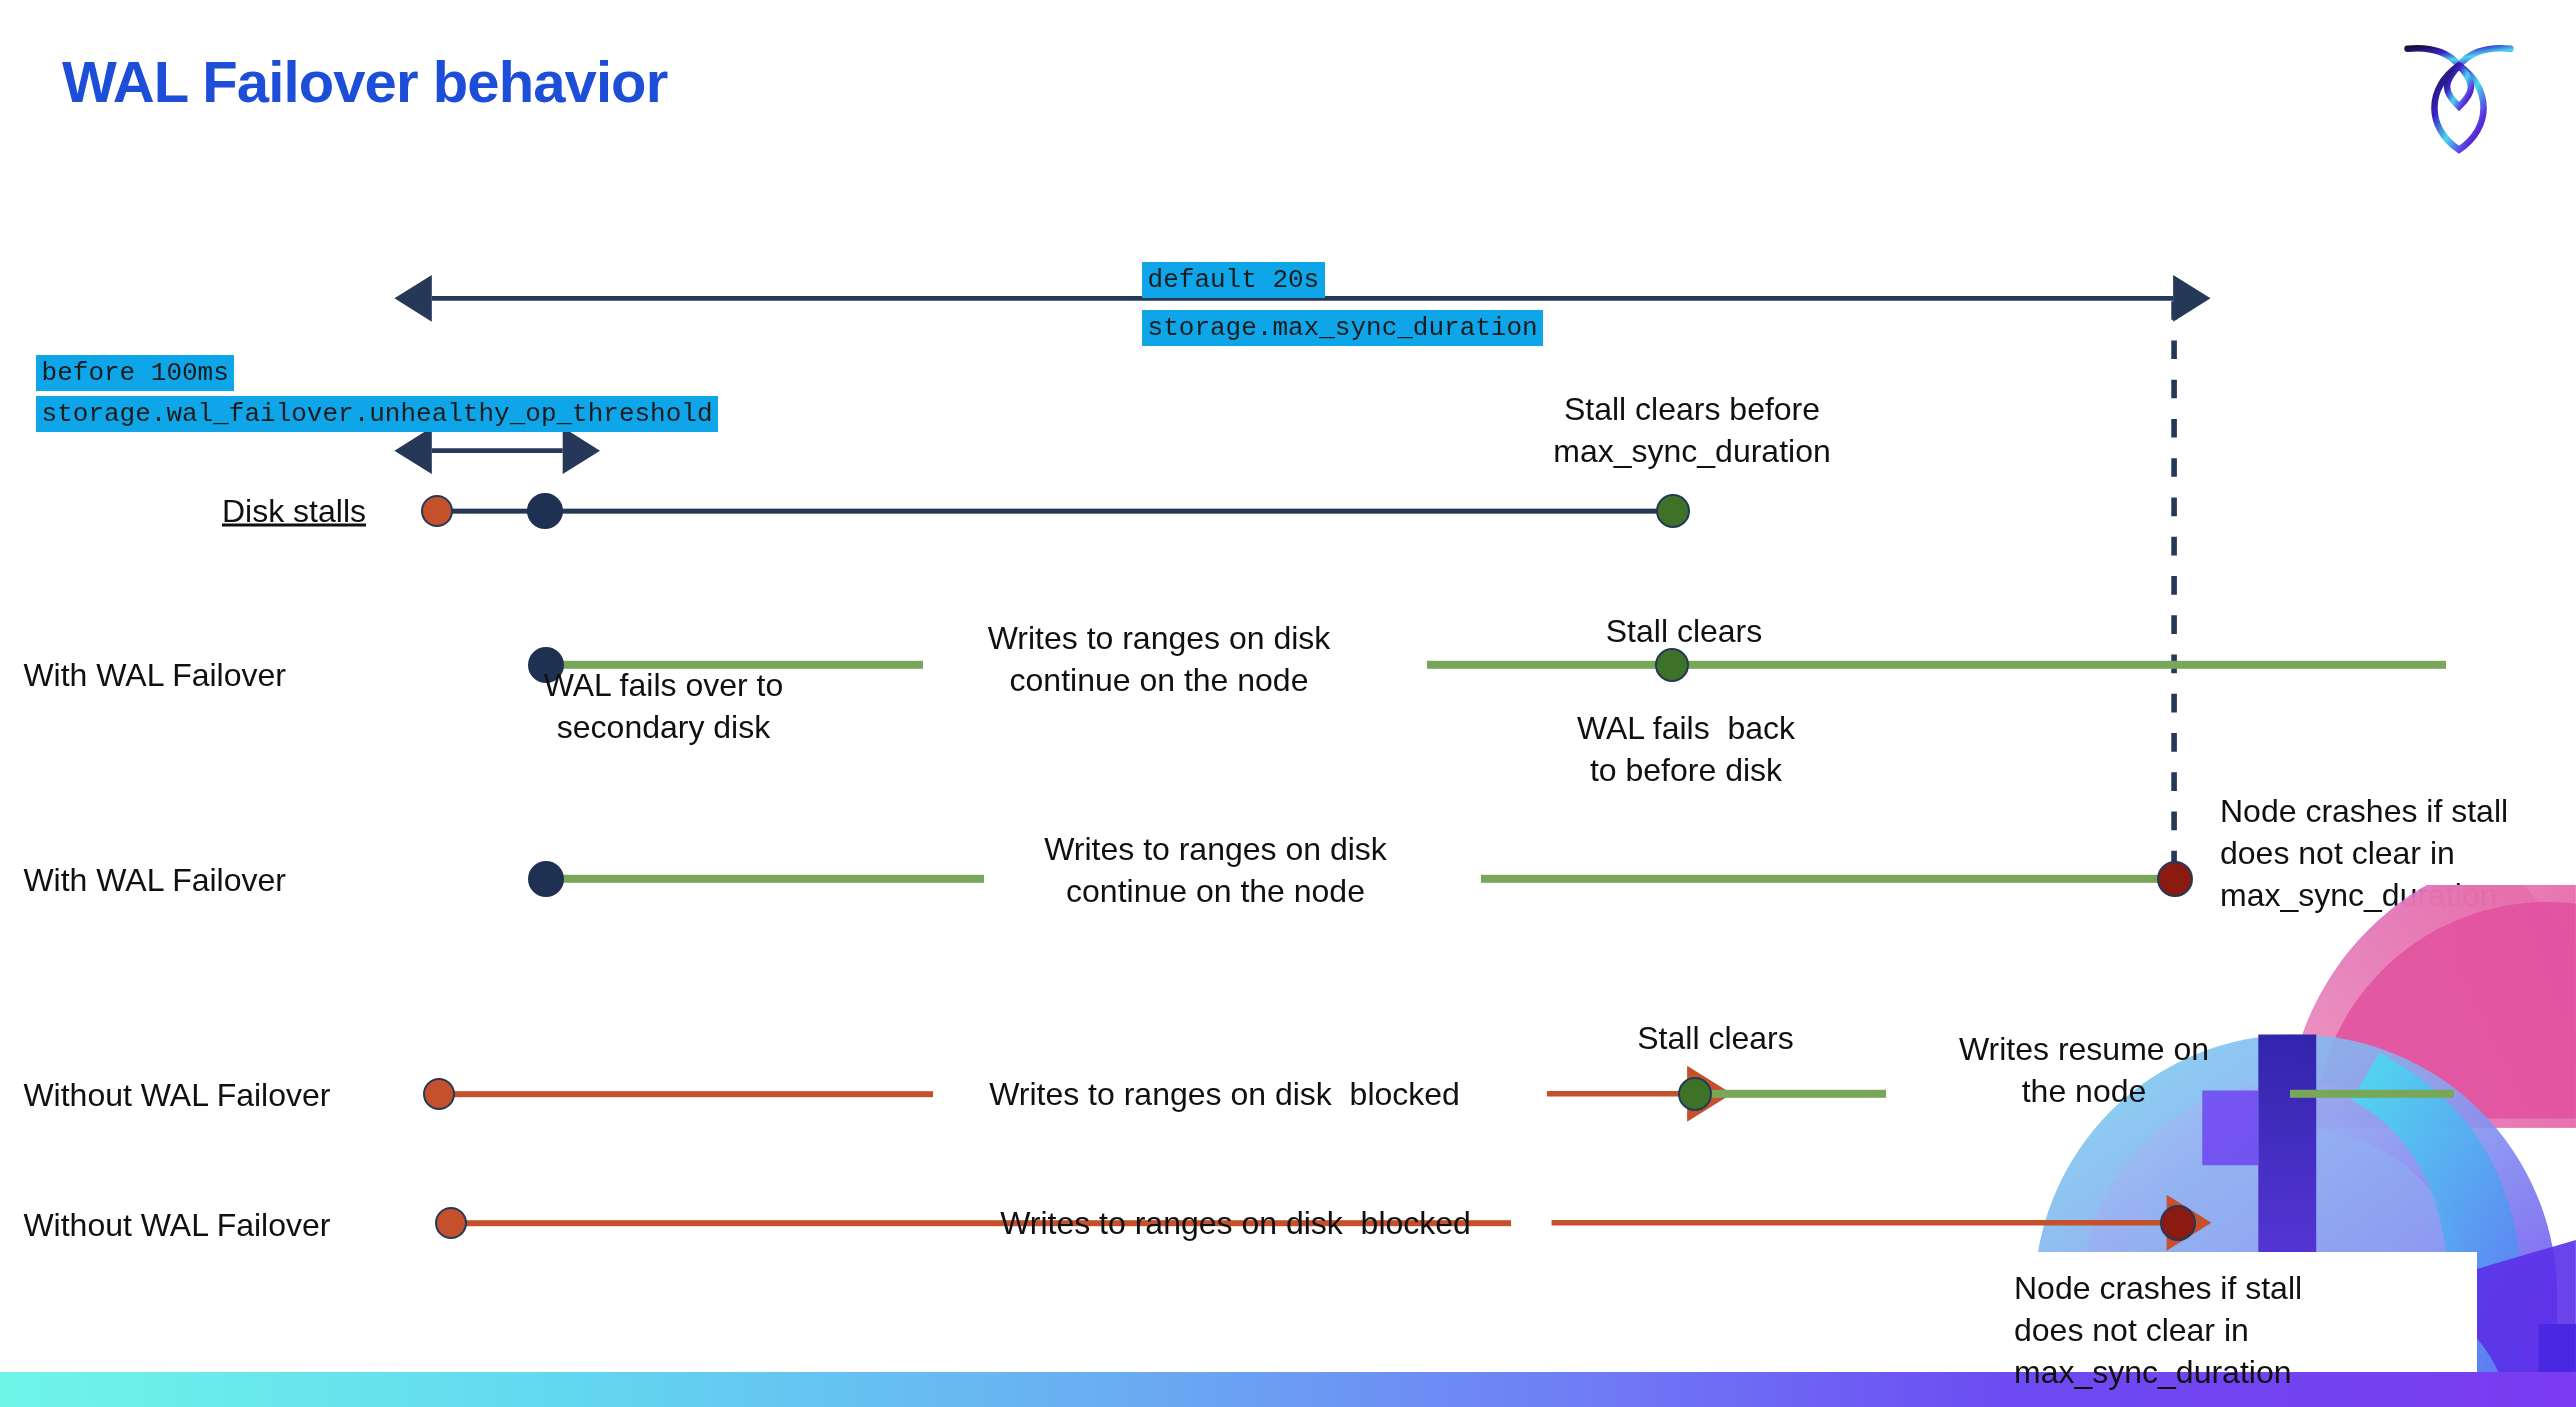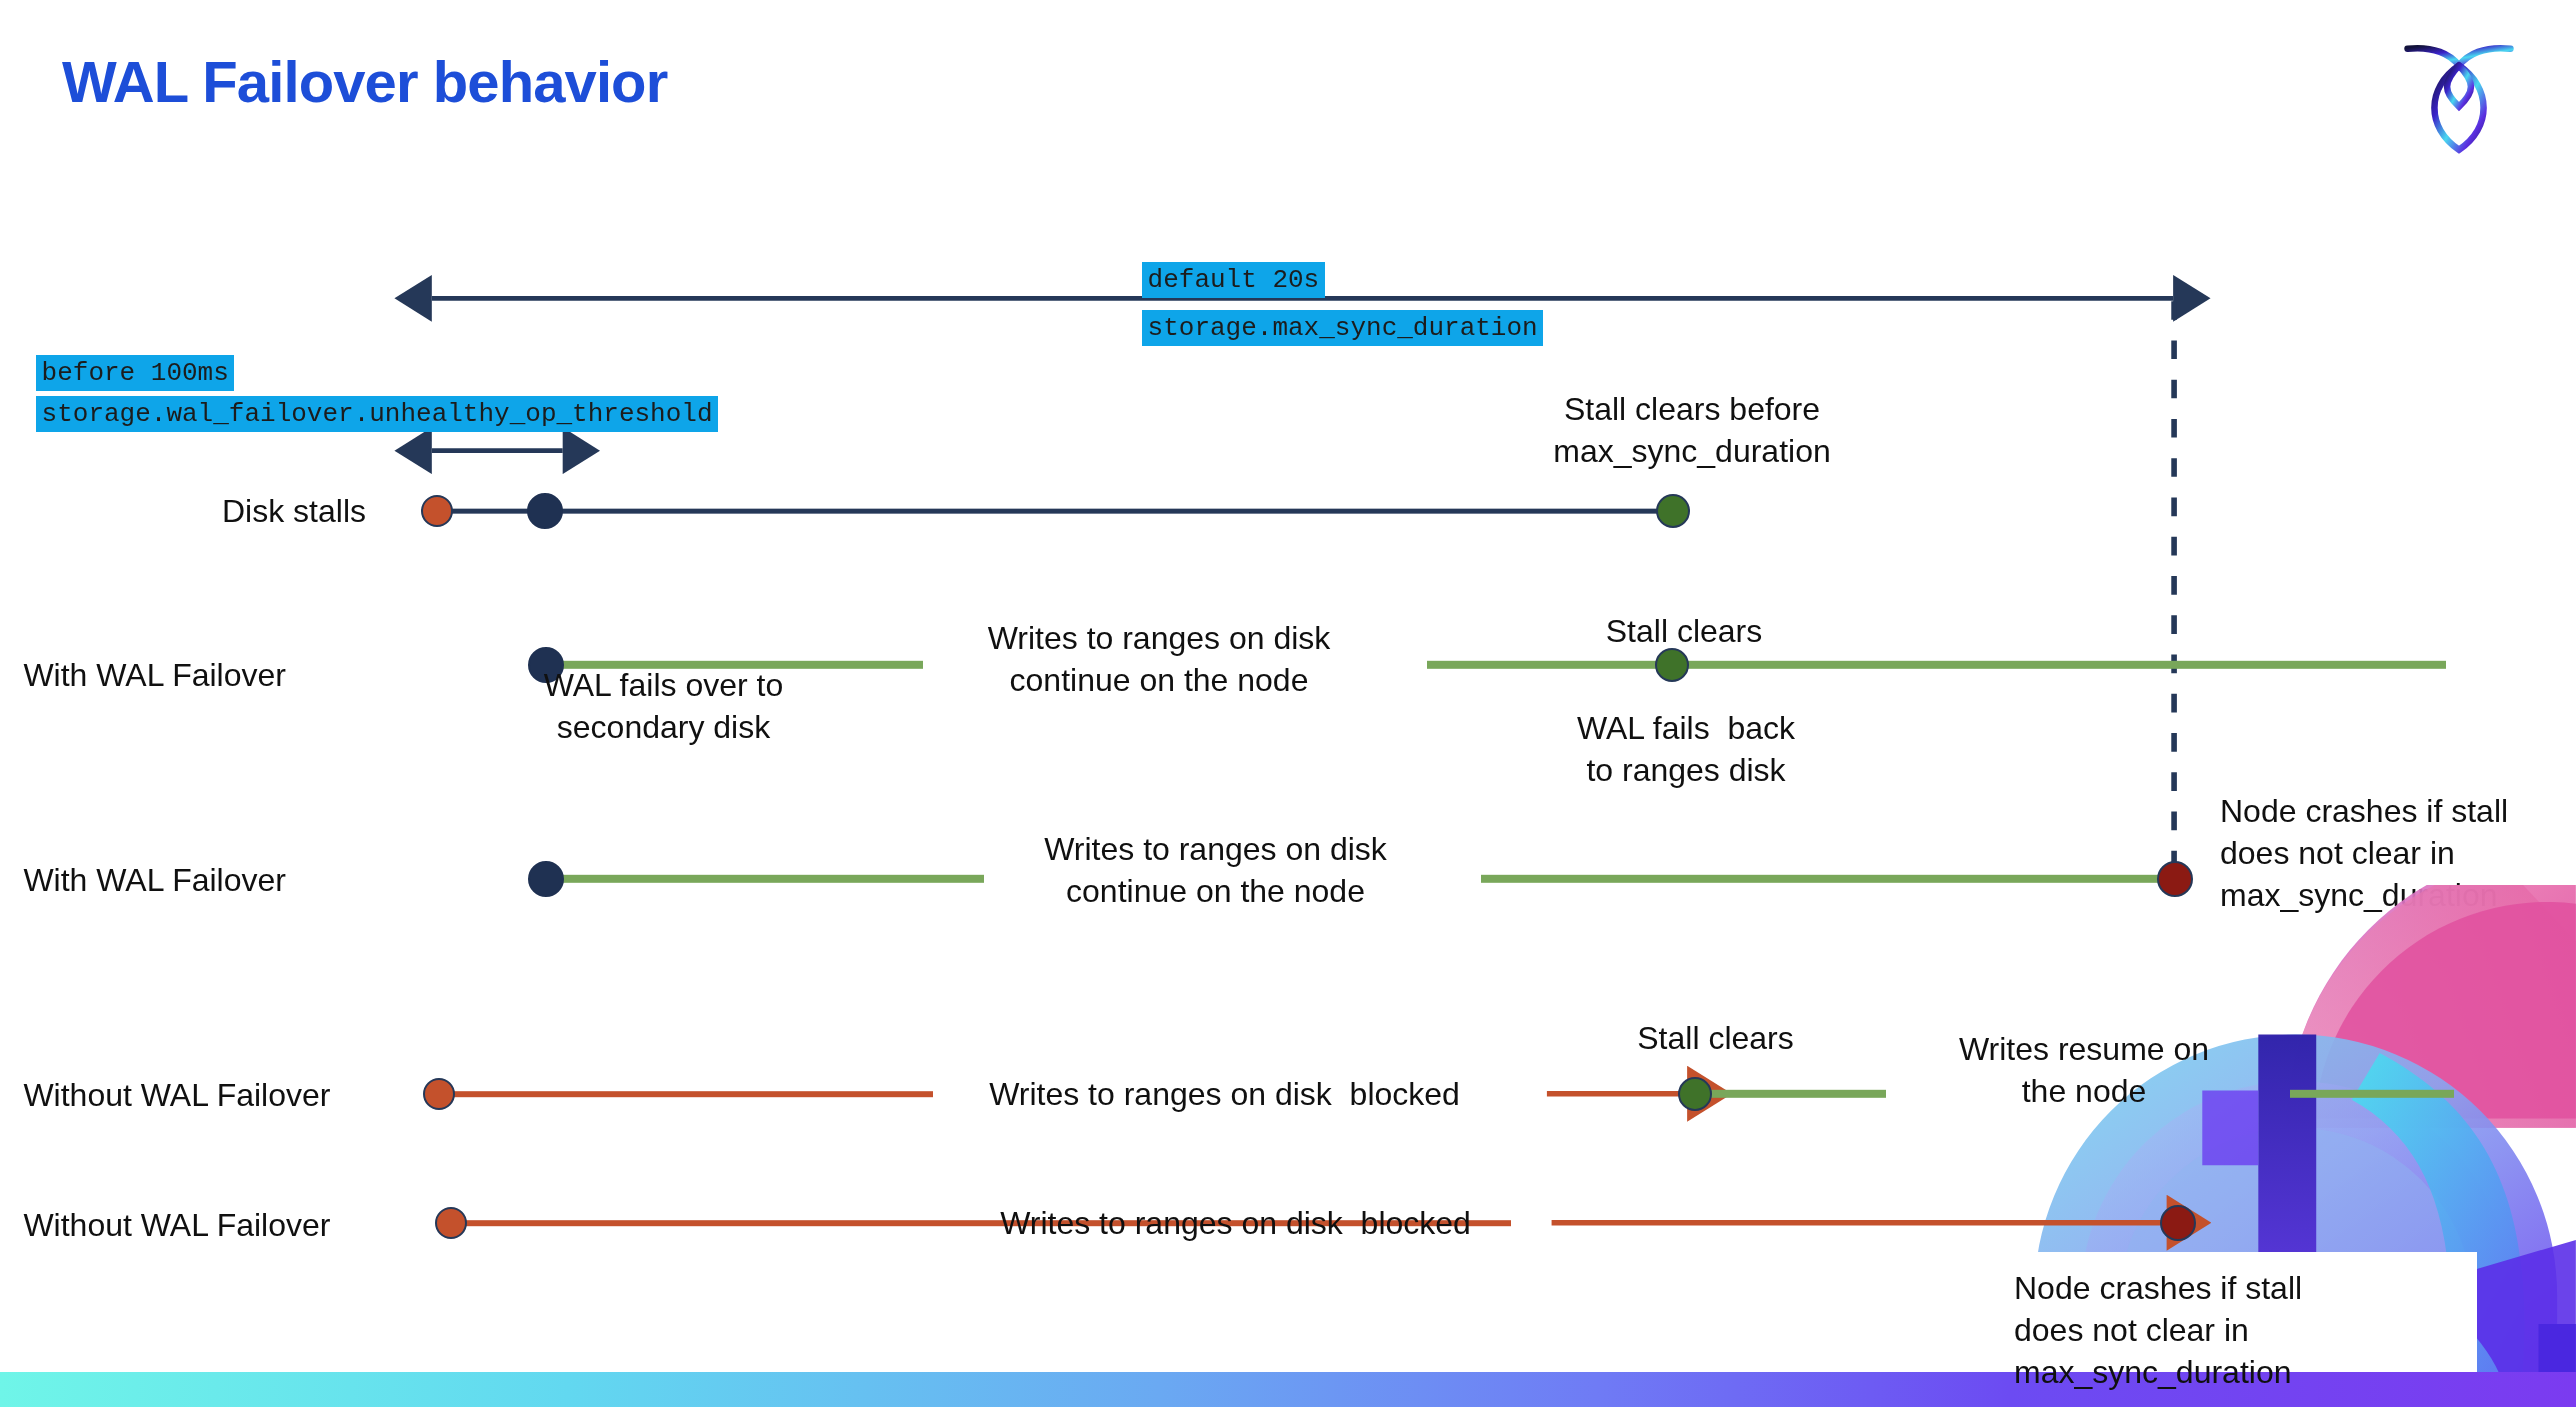--- a/index.html
+++ b/index.html
@@ -130,21 +130,21 @@
 
     <line x1="462" y1="482" x2="602" y2="482" stroke="#253858" stroke-width="5" marker-start="url(#ahL)" marker-end="url(#ahR)"></line>
   </svg>
 
   <div class="code" style="left:1142px;top:262px;">default 20s</div>
   <div class="code" style="left:1142px;top:310px;">storage.max_sync_duration</div>
 
   <div class="code" style="left:36px;top:355px;">before 100ms</div>
   <div class="code" style="left:36px;top:396px;text-align:center;">storage.wal_failover.unhealthy_op_threshold</div>
 
-  <div class="rowlabel" style="left:222px;top:511px;">Disk stalls</div>
+  <div class="rowlabel" style="left:222px;top:511px;text-decoration:underline;">Disk stalls</div>
 
   <div class="seg navy" style="left:432px;top:511px;width:1243px;"></div>
   <div class="dot orange" style="left:437px;top:511px;width:32px;height:32px;"></div>
   <div class="dot navy" style="left:545px;top:511px;width:36px;height:36px;"></div>
   <div class="dot green" style="left:1673px;top:511px;width:34px;height:34px;"></div>
 
   <div class="lbl" style="left:1524px;top:388px;width:336px;">Stall clears before
 max_sync_duration</div>
 
   <div class="rowlabel" style="left:23.4px;top:675px;">With WAL Failover</div>
@@ -153,21 +153,21 @@
   <div class="seg green" style="left:1427px;top:665px;width:1019px;"></div>
   <div class="dot navy" style="left:546px;top:665px;width:36px;height:36px;"></div>
   <div class="dot green" style="left:1672px;top:665px;width:34px;height:34px;"></div>
 
   <div class="lbl" style="left:944px;top:617px;width:430px;">Writes to ranges on disk
 continue on the node</div>
   <div class="lbl" style="left:1525px;top:610px;width:318px;">Stall clears</div>
   <div class="lbl" style="left:472px;top:664px;width:383px;text-align:center;">WAL fails over to
 secondary disk</div>
   <div class="lbl" style="left:1525px;top:707px;width:322px;">WAL fails  back
-to ranges disk</div>
+to before disk</div>
 
   <div class="rowlabel" style="left:23.4px;top:880px;">With WAL Failover</div>
 
   <div class="seg green" style="left:551px;top:879px;width:433px;"></div>
   <div class="seg green" style="left:1481px;top:879px;width:699px;"></div>
   <div class="dot navy" style="left:546px;top:879px;width:36px;height:36px;"></div>
   <div class="dot darkred" style="left:2175px;top:879px;width:36px;height:36px;"></div>
 
   <div class="lbl" style="left:1005px;top:828px;width:421px;">Writes to ranges on disk
 continue on the node</div>

